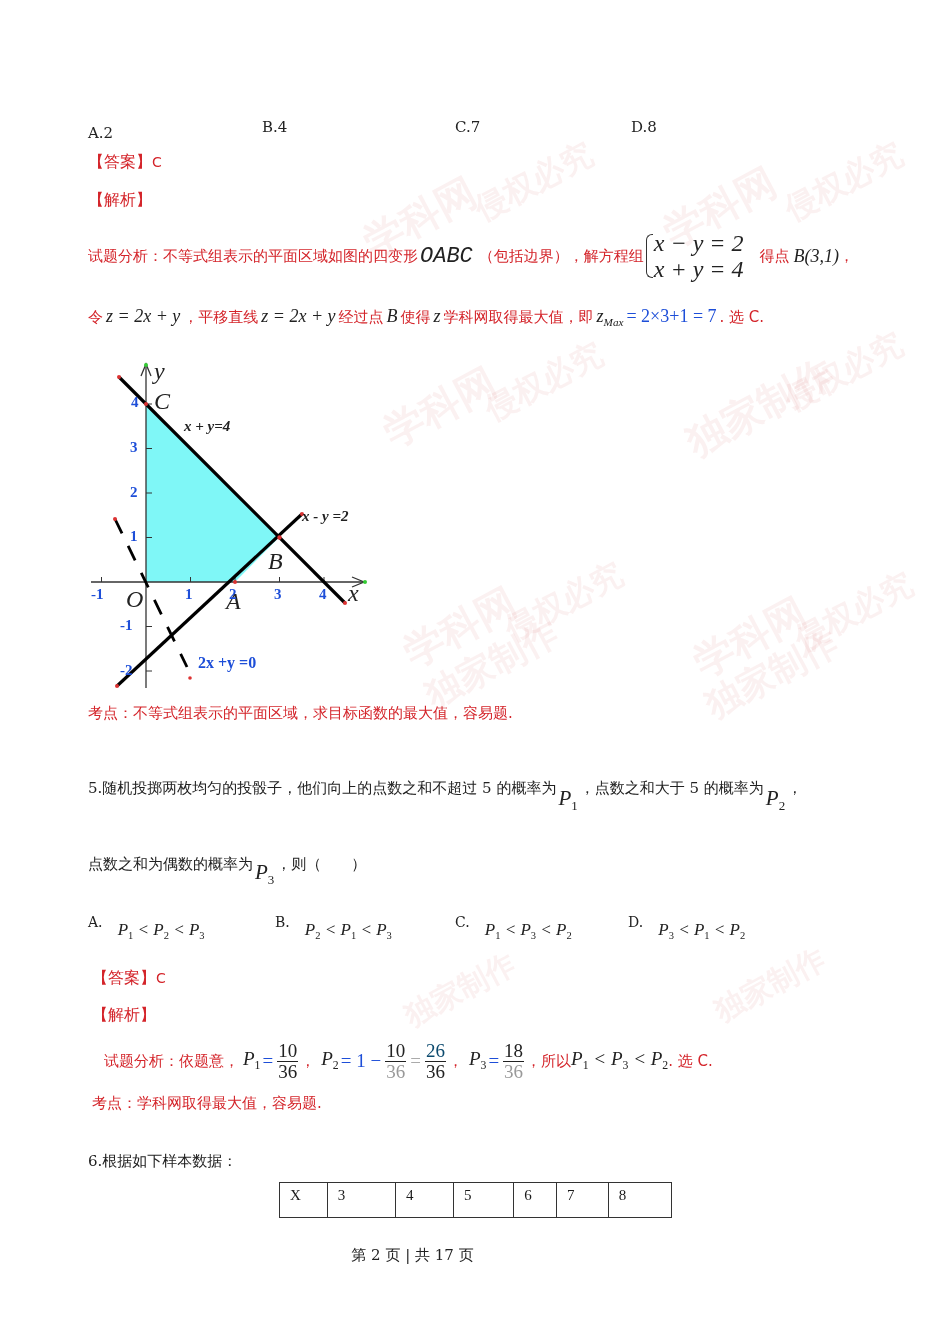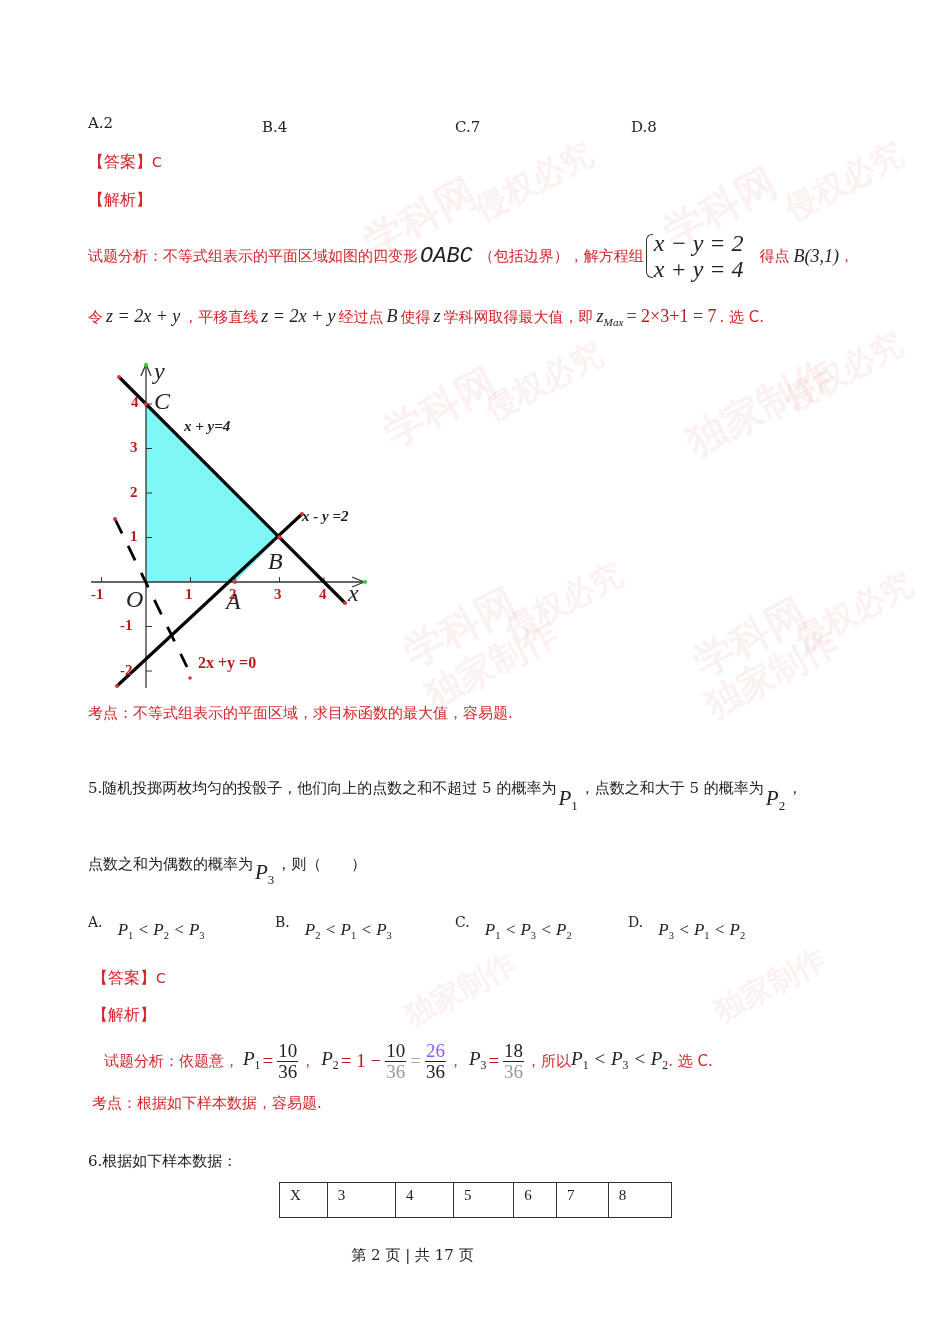--- a/index.html
+++ b/index.html
@@ -2,21 +2,21 @@
 <html><head>
   <meta charset="utf-8">
   <style>
     html, body { margin:0; padding:0; background:#ffffff; }
     body { width:950px; height:1344px; position:relative; overflow:hidden;
       font-family: "DejaVu Serif", "Liberation Serif", serif; color:#1a1a1a; }
     .abs { position:absolute; }
     .red-sans { color:#d4242a; font-family: "DejaVu Sans", "Liberation Sans", sans-serif; }
     .q-text { font-size:15px; font-family: "DejaVu Serif", serif; color:#222; }
     .math { font-family: "Liberation Serif", "DejaVu Serif", serif; font-style:italic; color:#222; }
-    .math-up { font-family: "Liberation Serif", "DejaVu Serif", serif; color:#b91c1c; }
+    .math-up { font-family: "Liberation Serif", "DejaVu Serif", serif; color:#1d4ed8; }
     .sub { font-size:0.62em; vertical-align:-0.35em; font-style:normal; }
     .frac { display:inline-block; vertical-align:middle; text-align:center; line-height:1.05; margin:0 2px; font-family:"Liberation Serif", serif; font-size:19px; color:#222; }
     .frac .num { display:block; padding:0 1px; }
     .frac .den { display:block; border-top:1px solid #222; padding:0 1px; }
     .brace-sys { display:inline-block; vertical-align:middle; position:relative; padding-left:10px; font-family:"Liberation Serif", serif; font-size:24px; line-height:26px; }
     .brace-sys::before { content:""; position:absolute; left:2px; top:4px; bottom:4px; width:6px; border:1.5px solid #333; border-right:none; border-radius:6px 0 0 6px; }
     .watermark { position:absolute; color:rgba(200,60,60,0.07); font-family:"DejaVu Sans", sans-serif; font-weight:bold; transform:rotate(-28deg); white-space:nowrap; pointer-events:none; }
     table.data-table { border-collapse:collapse; font-family:"Liberation Serif", serif; font-size:15px; }
     table.data-table td { border:1px solid #333; height:30px; padding:0 10px; vertical-align:top; padding-top:4px; }
     .footer { font-size:15px; font-family:"DejaVu Serif", serif; color:#222; }
@@ -34,21 +34,21 @@
 <div class="watermark" style="left:780px;top:350px;font-size:32px;">侵权必究</div>
 <div class="watermark" style="left:400px;top:600px;font-size:40px;">学科网</div>
 <div class="watermark" style="left:500px;top:580px;font-size:32px;">侵权必究</div>
 <div class="watermark" style="left:690px;top:610px;font-size:40px;">学科网</div>
 <div class="watermark" style="left:790px;top:590px;font-size:32px;">侵权必究</div>
 <div class="watermark" style="left:420px;top:640px;font-size:36px;">独家制作</div>
 <div class="watermark" style="left:700px;top:650px;font-size:36px;">独家制作</div>
 <div class="watermark" style="left:400px;top:970px;font-size:30px;">独家制作</div>
 <div class="watermark" style="left:710px;top:965px;font-size:30px;">独家制作</div>
 
-<div class="abs q-text" style="top:114px;left:88px;">A.2</div>
+<div class="abs q-text" style="top:124px;left:88px;">A.2</div>
 <div class="abs q-text" style="top:118px;left:262px;">B.4</div>
 <div class="abs q-text" style="top:118px;left:455px;">C.7</div>
 <div class="abs q-text" style="top:118px;left:631px;">D.8</div>
 
 <div class="abs red-sans" style="top:152px;left:88px;font-size:16px;">
   <span>【答案】</span><span style="font-size:14px;">C</span>
 </div>
 <div class="abs red-sans" style="top:190px;left:88px;font-size:16px;">【解析】</div>
 
 <div class="abs" style="top:228px;left:88px;height:56px;display:flex;align-items:center;white-space:nowrap;">
@@ -192,36 +192,36 @@
     </span>
   <span class="red-sans" style="font-size:15px;">，</span>
   <span class="math" style="font-size:19px;margin-left:6px;">P<span class="sub">2</span></span>
   <span class="math-up" style="font-size:19px;margin:0 2px;">= 1 −</span>
   <span class="frac">
       <span class="num">10</span>
       <span class="den" style="color:#999;">36</span>
     </span>
   <span class="math-up" style="font-size:19px;margin:0 2px;color:#aaa;">=</span>
   <span class="frac">
-      <span class="num" style="color:#8b5cf6;">26</span>
+      <span class="num" style="color:#0c4a6e;">26</span>
       <span class="den">36</span>
     </span>
   <span class="red-sans" style="font-size:15px;">，</span>
   <span class="math" style="font-size:19px;margin-left:6px;">P<span class="sub">3</span></span>
   <span class="math-up" style="font-size:19px;margin:0 2px;">=</span>
   <span class="frac">
       <span class="num">18</span>
       <span class="den" style="color:#999;">36</span>
     </span>
   <span class="red-sans" style="font-size:15px;">，所以</span>
   <span class="math" style="font-size:19px;">P<span class="sub">1</span> &lt; P<span class="sub">3</span> &lt; P<span class="sub">2</span></span>
   <span class="red-sans" style="font-size:15px;">. 选 C.</span>
 </div>
 
-<div class="abs red-sans" style="top:1094px;left:92px;font-size:15px;">考点：根据如下样本数据，容易题.</div>
+<div class="abs red-sans" style="top:1094px;left:92px;font-size:15px;">考点：学科网取得最大值，容易题.</div>
 
 <div class="abs q-text" style="top:1152px;left:88px;font-size:15px;">6.根据如下样本数据：</div>
 
 <table class="abs data-table" style="top:1182px;left:279px;width:393px;">
   <tbody>
       <tr>
     <td style="width:26px;">X</td>
     <td style="width:46px;">3</td>
     <td style="width:36px;">4</td>
     <td style="width:38px;">5</td>

